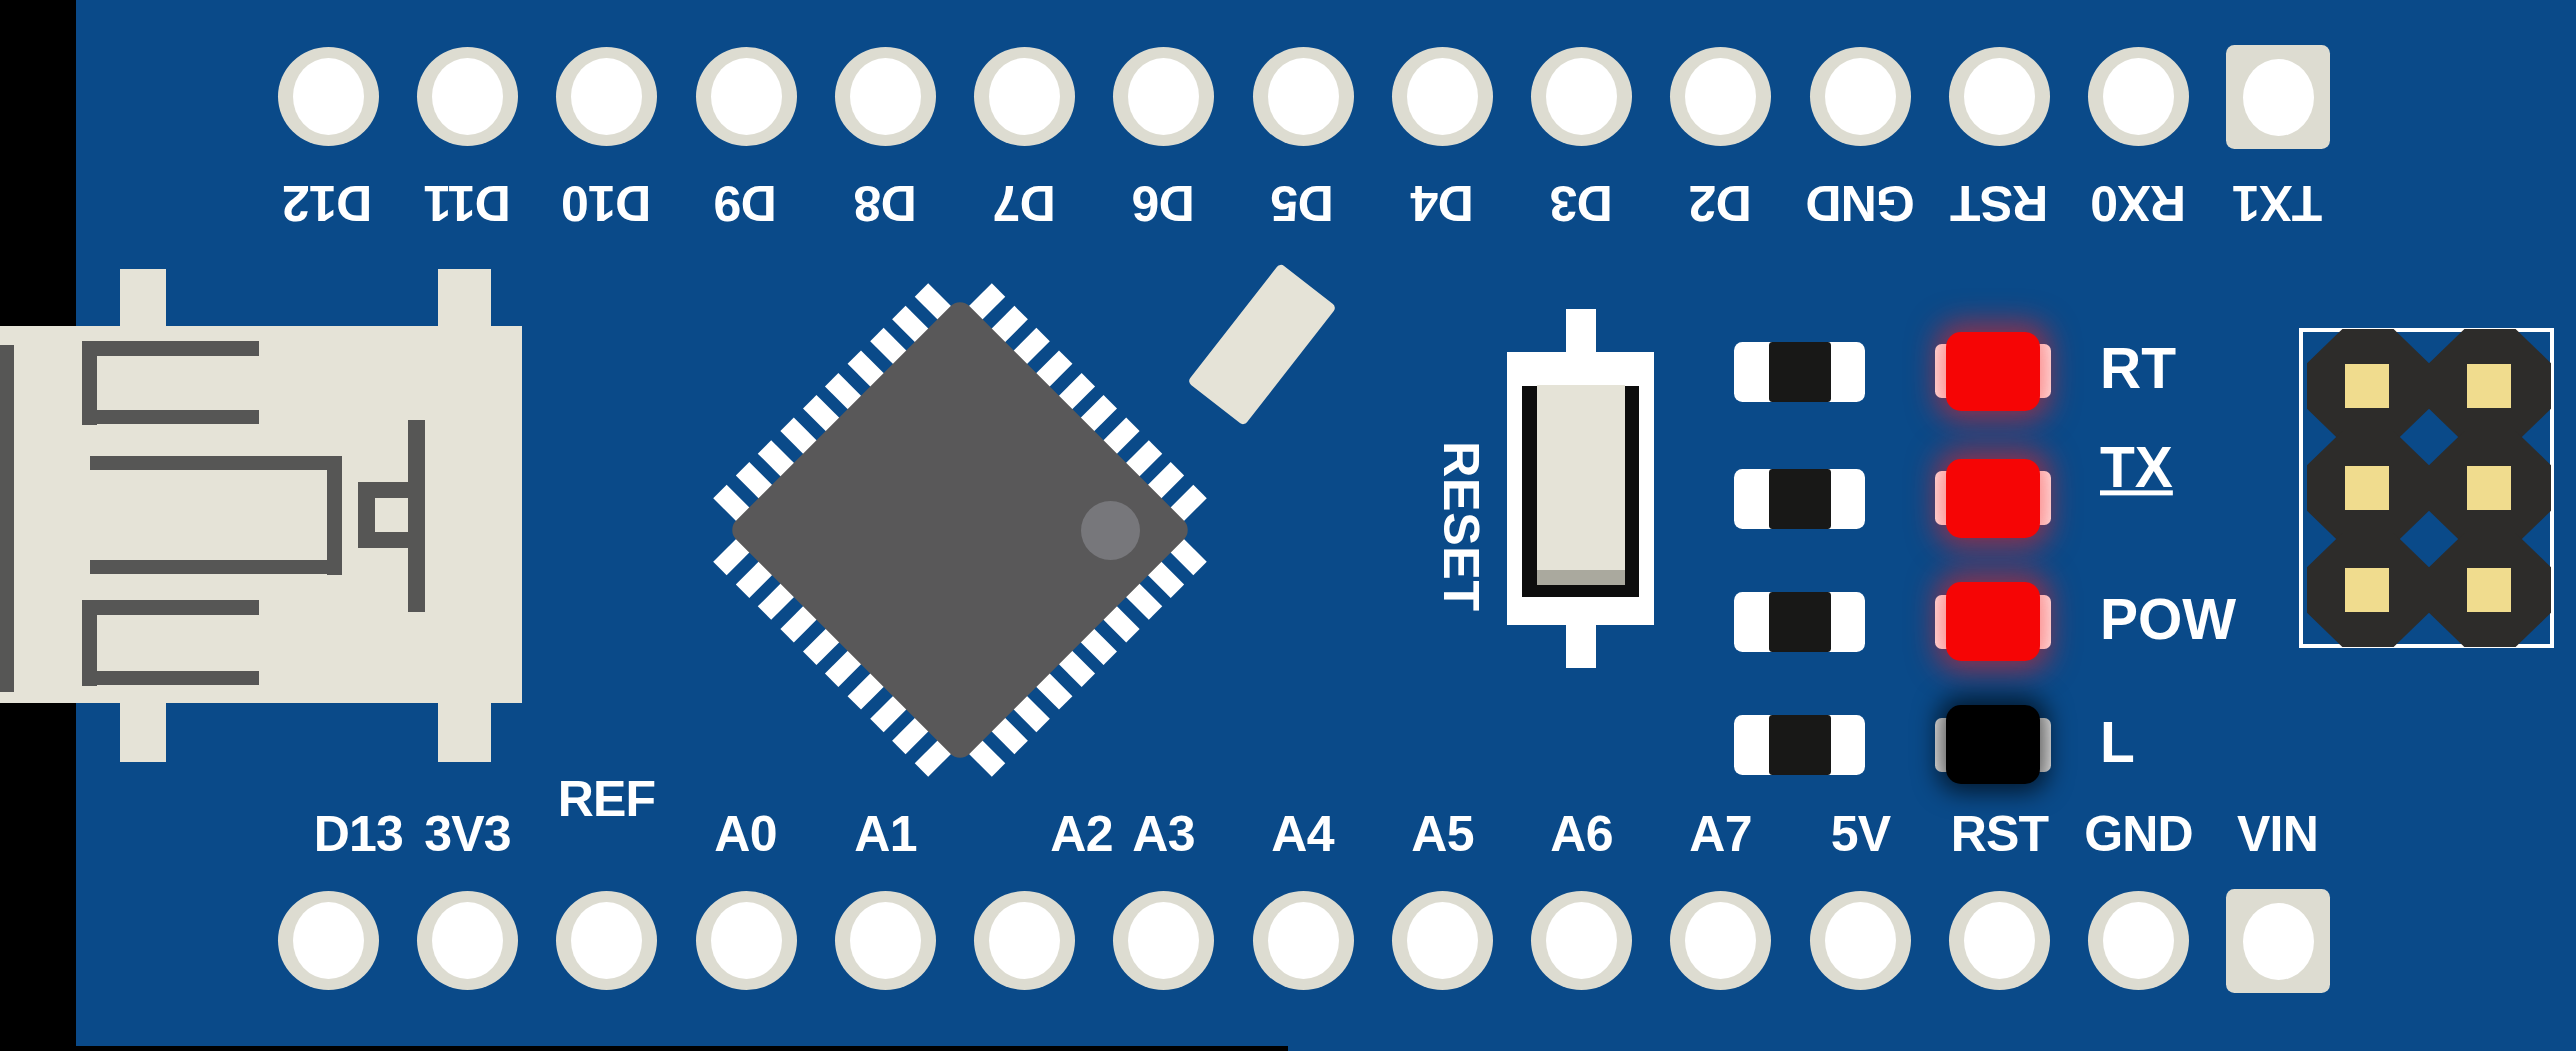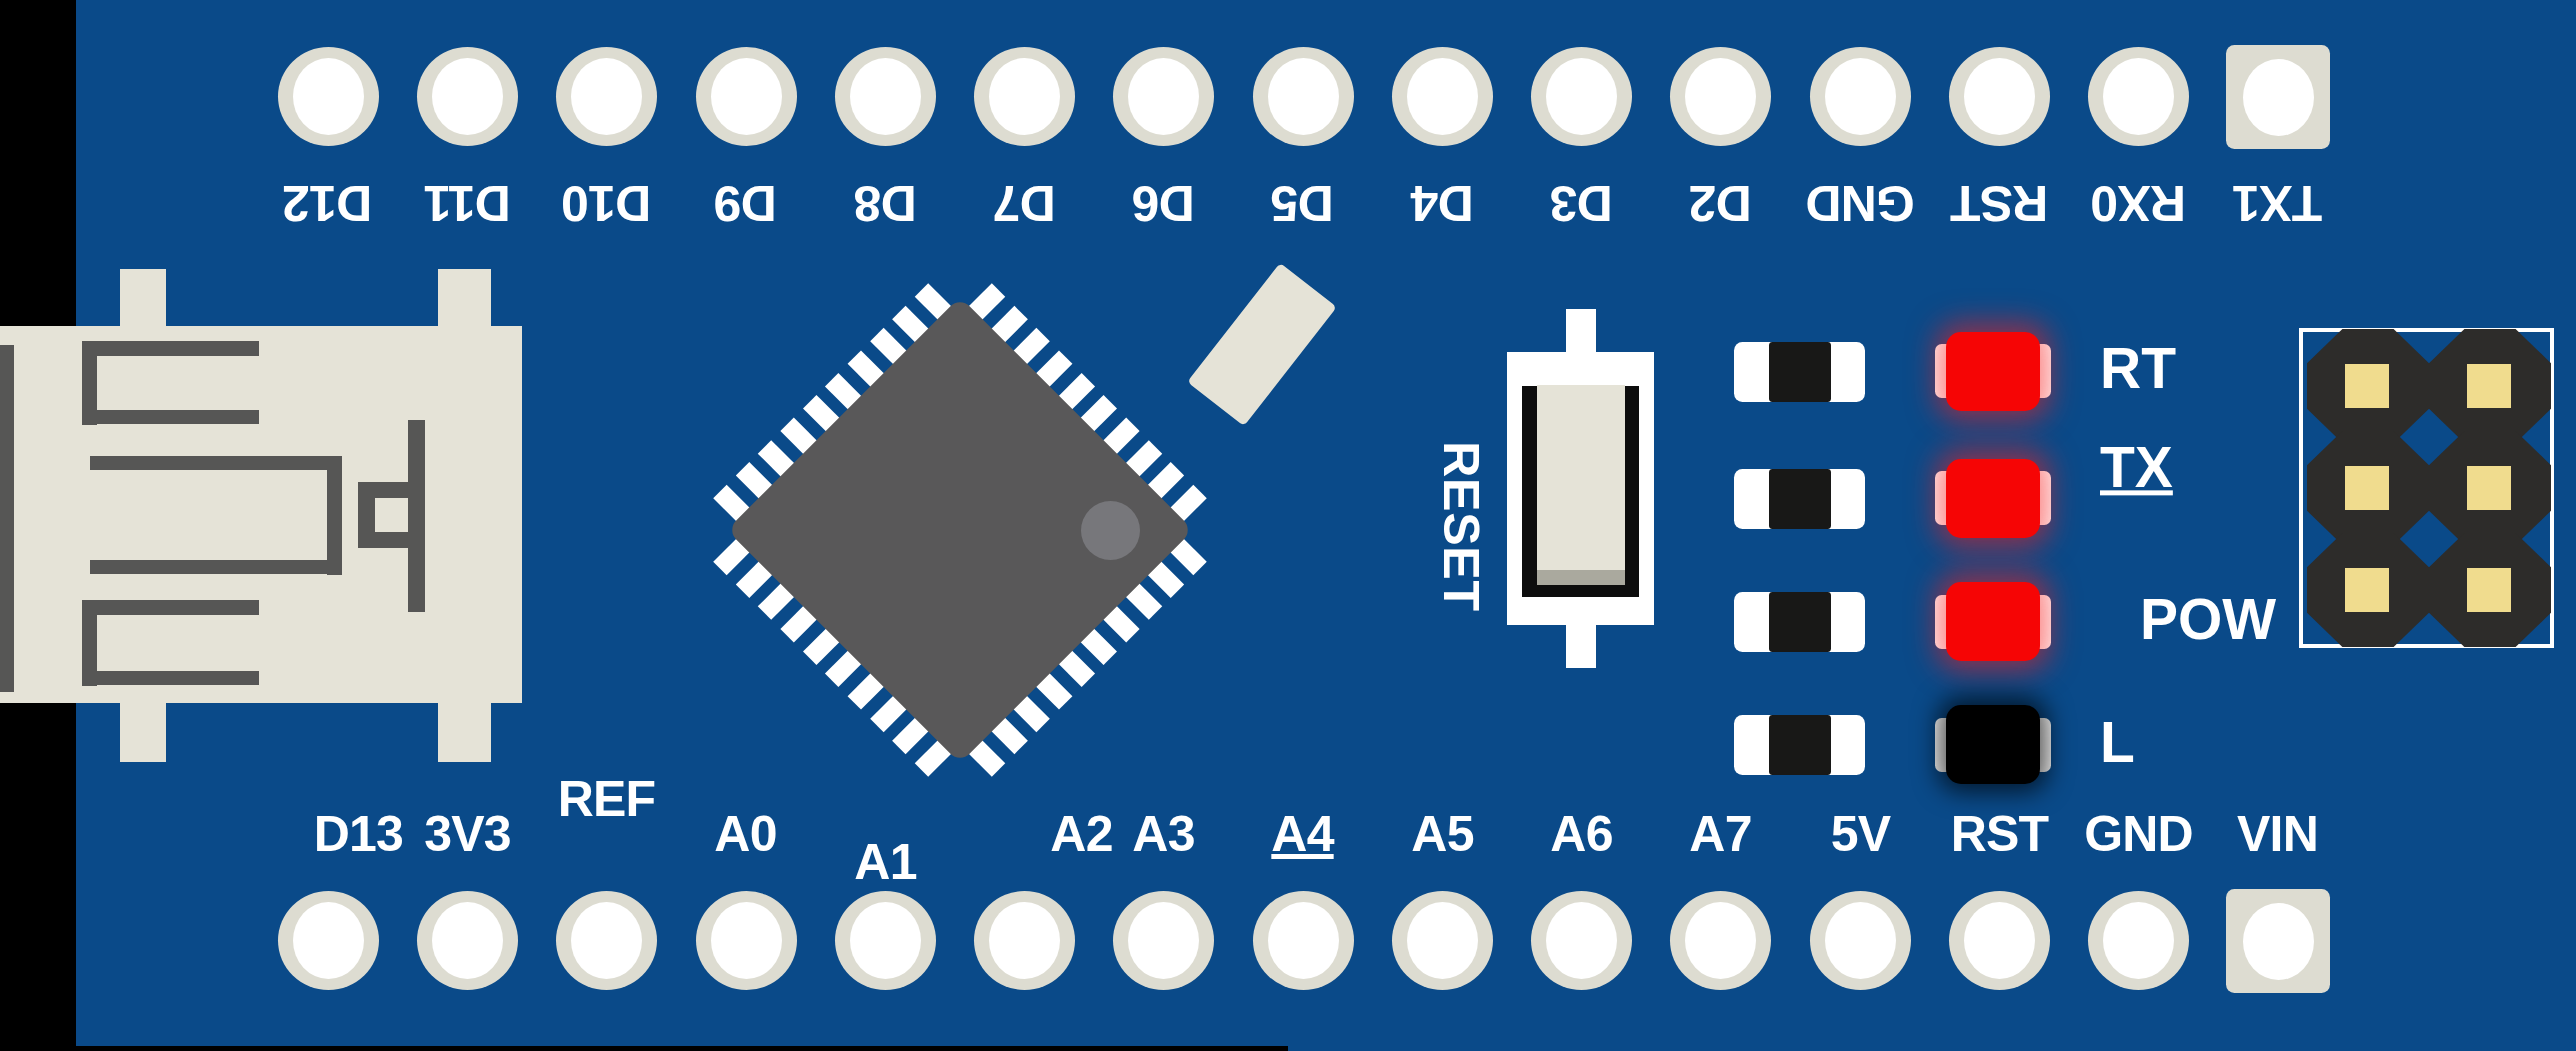--- a/index.html
+++ b/index.html
@@ -130,33 +130,33 @@
         <div class="pin-hole" style=""></div>
       </div>
       <div class="pin-label" style="left: 531px; top: 766px;">REF</div>
       <div class="pin-ring" style="left: 696px; top: 891px;">
         <div class="pin-hole" style=""></div>
       </div>
       <div class="pin-label" style="left: 670px; top: 801px;">A0</div>
       <div class="pin-ring" style="left: 835px; top: 891px;">
         <div class="pin-hole" style=""></div>
       </div>
-      <div class="pin-label" style="left: 810px; top: 801px; margin-top: 28px;">A1</div>
+      <div class="pin-label" style="left: 810px; top: 801px;">A1</div>
       <div class="pin-ring" style="left: 974px; top: 891px;">
         <div class="pin-hole" style=""></div>
       </div>
       <div class="pin-label" style="left: 1006px; top: 801px;">A2</div>
       <div class="pin-ring" style="left: 1113px; top: 891px;">
         <div class="pin-hole" style=""></div>
       </div>
       <div class="pin-label" style="left: 1088px; top: 801px;">A3</div>
       <div class="pin-ring" style="left: 1253px; top: 891px;">
         <div class="pin-hole" style=""></div>
       </div>
-      <div class="pin-label" style="left: 1227px; top: 801px; text-decoration: underline;">A4</div>
+      <div class="pin-label" style="left: 1227px; top: 801px;">A4</div>
       <div class="pin-ring" style="left: 1392px; top: 891px;">
         <div class="pin-hole" style=""></div>
       </div>
       <div class="pin-label" style="left: 1367px; top: 801px;">A5</div>
       <div class="pin-ring" style="left: 1531px; top: 891px;">
         <div class="pin-hole" style=""></div>
       </div>
       <div class="pin-label" style="left: 1506px; top: 801px;">A6</div>
       <div class="pin-ring" style="left: 1670px; top: 891px;">
         <div class="pin-hole" style=""></div>
@@ -282,21 +282,21 @@
 
   <div id="leds">
       <div class="led-base" style="left: 1935px; top: 344px;"></div>
       <div class="led-lens" style="left: 1946px; top: 332px; background: rgb(246, 5, 5); box-shadow: rgba(248, 30, 30, 0.55) 0px 0px 29px 10px;"></div>
       <div class="led-label" style="left: 2100px; top: 371px; text-align: right;">RT</div>
       <div class="led-base" style="left: 1935px; top: 471px;"></div>
       <div class="led-lens" style="left: 1946px; top: 459px; background: rgb(246, 5, 5); box-shadow: rgba(248, 30, 30, 0.55) 0px 0px 29px 10px;"></div>
       <div class="led-label" style="left: 2100px; top: 470px; text-decoration: underline;">TX</div>
       <div class="led-base" style="left: 1935px; top: 595px;"></div>
       <div class="led-lens" style="left: 1946px; top: 582px; background: rgb(246, 5, 5); box-shadow: rgba(248, 30, 30, 0.55) 0px 0px 29px 10px;"></div>
-      <div class="led-label" style="left: 2100px; top: 622px; margin-left: 40px;">POW</div>
+      <div class="led-label" style="left: 2100px; top: 622px;">POW</div>
       <div class="led-base" style="left: 1935px; top: 718px;"></div>
       <div class="led-lens" style="left: 1946px; top: 705px; background: rgb(0, 0, 0); box-shadow: rgba(0, 0, 0, 0.65) 0px 0px 25px 8.4px;"></div>
       <div class="led-label" style="left: 2100px; top: 745px;">L</div>
     </div>
 
   <div id="icsp-border"></div>
   <div id="icsp-pads">
       <div class="icsp-pad" style="left: 2307px; top: 329px;"></div>
       <div class="icsp-gold" style="left: 2345px; top: 364px;"></div>
       <div class="icsp-pad" style="left: 2429px; top: 329px;"></div>

